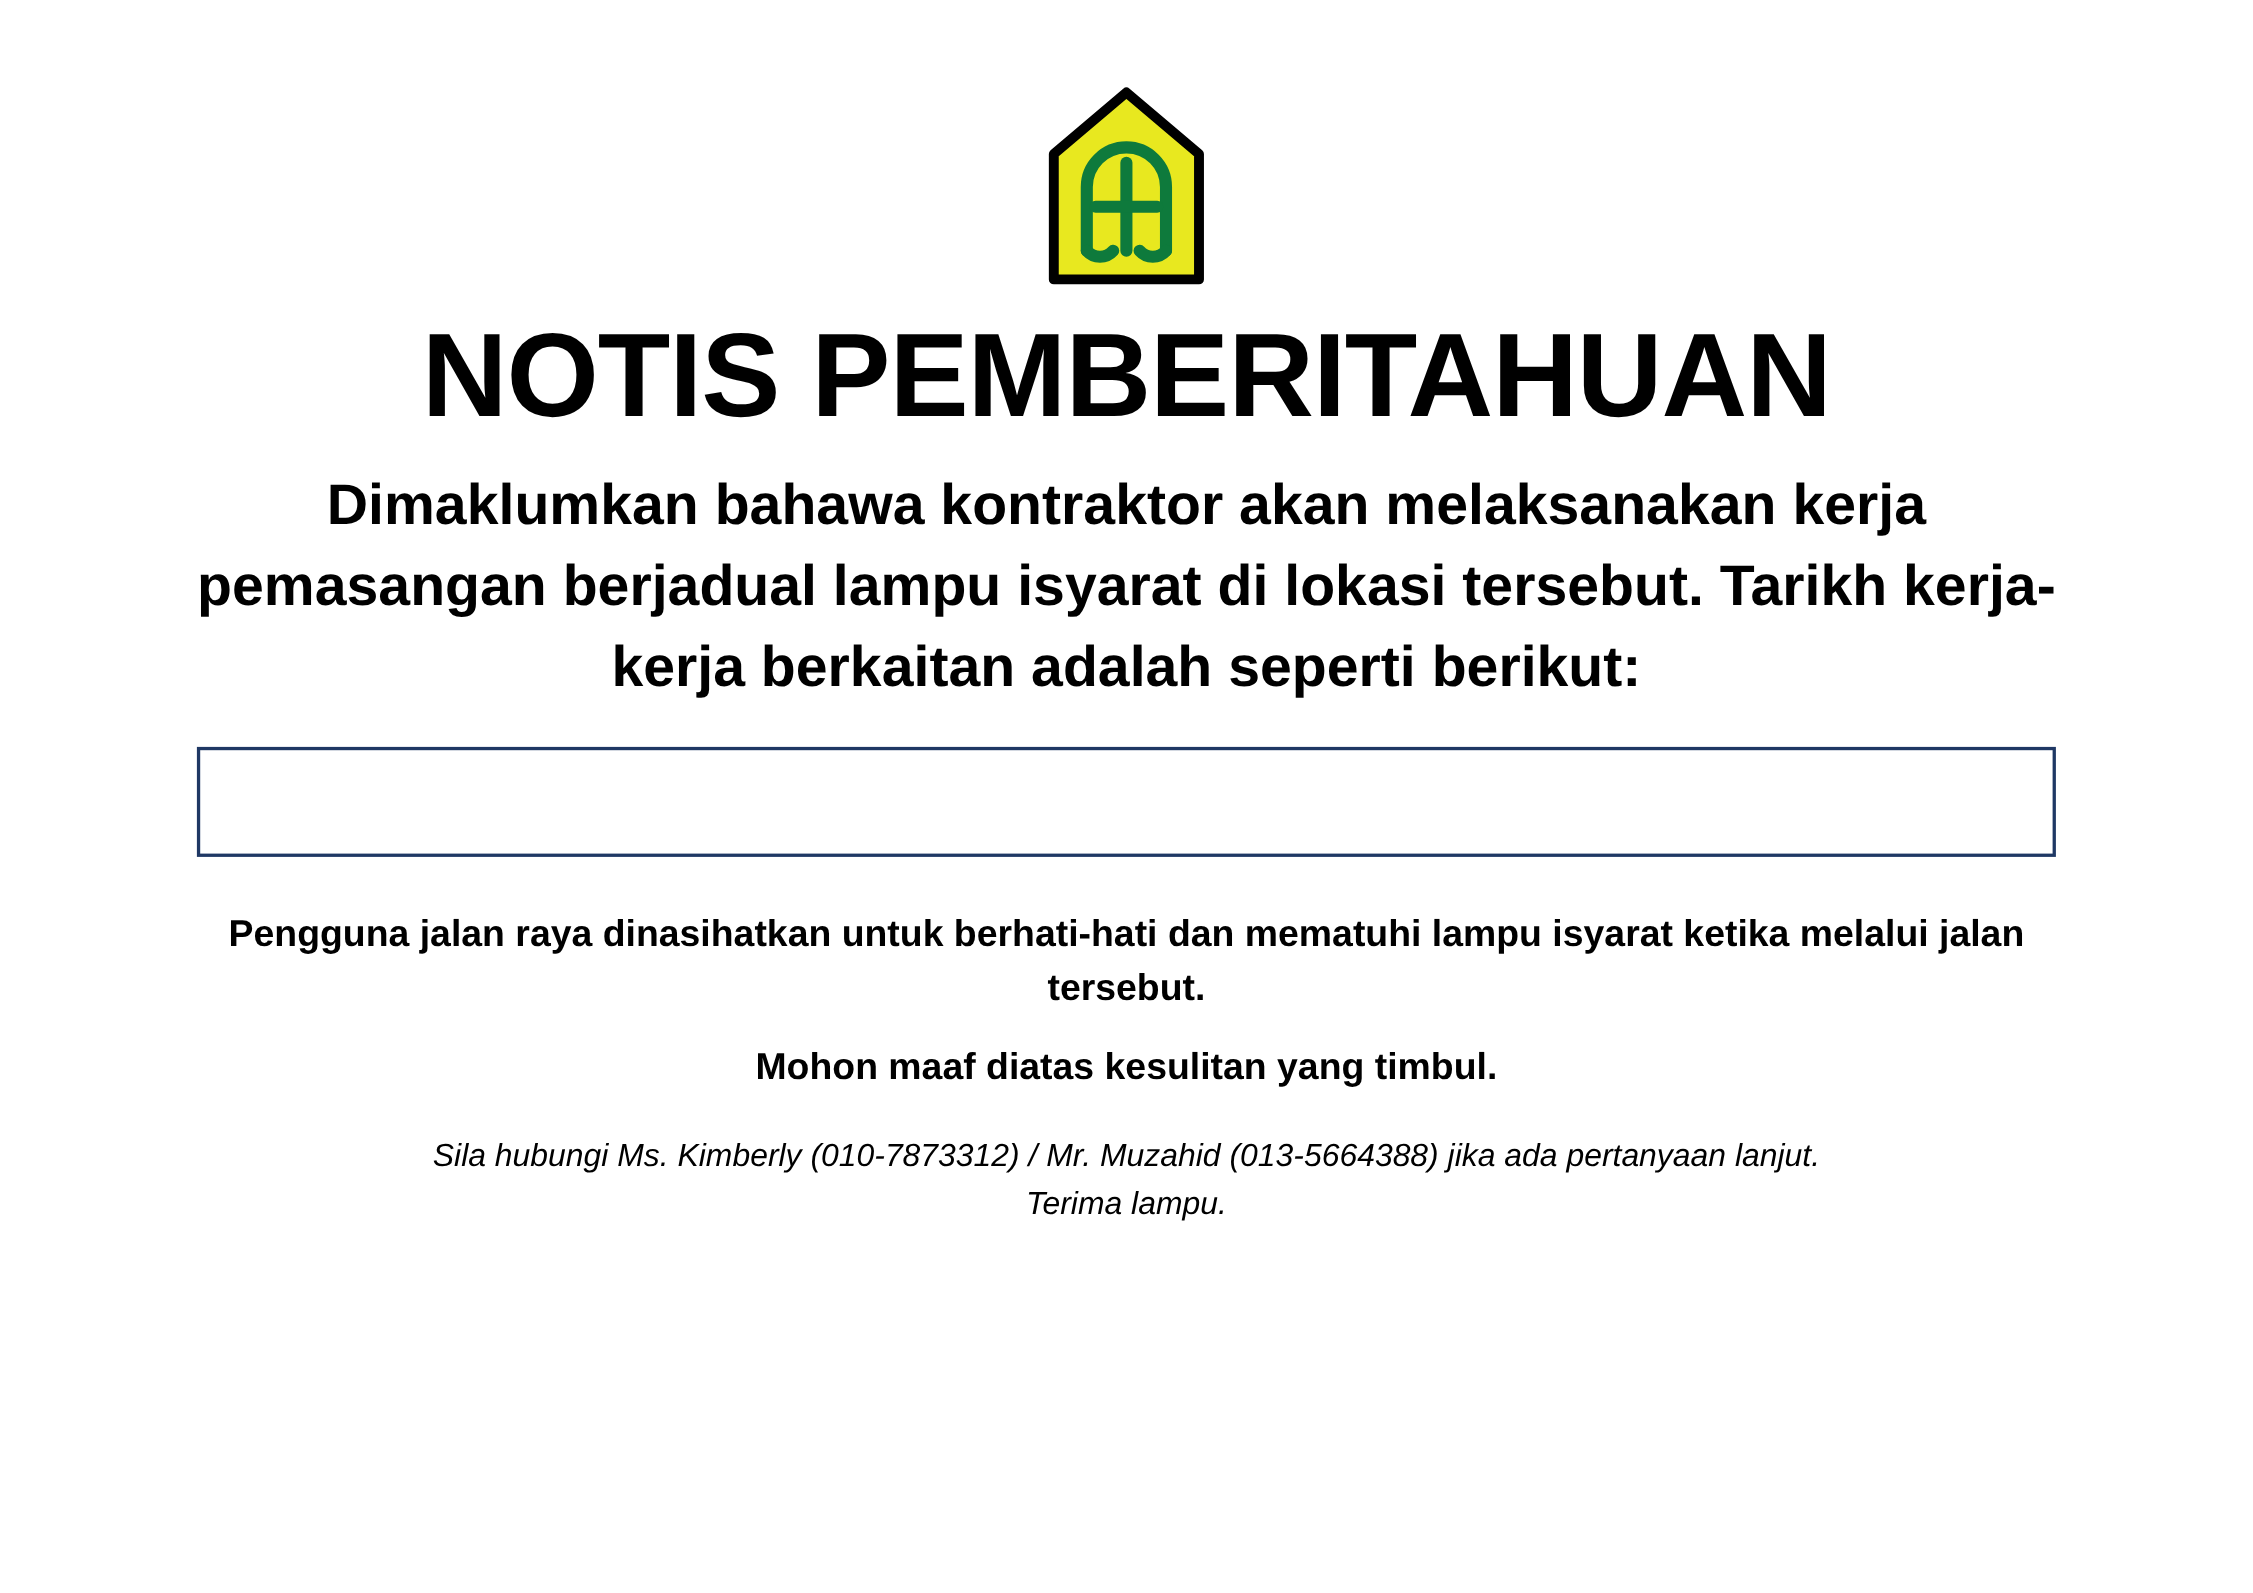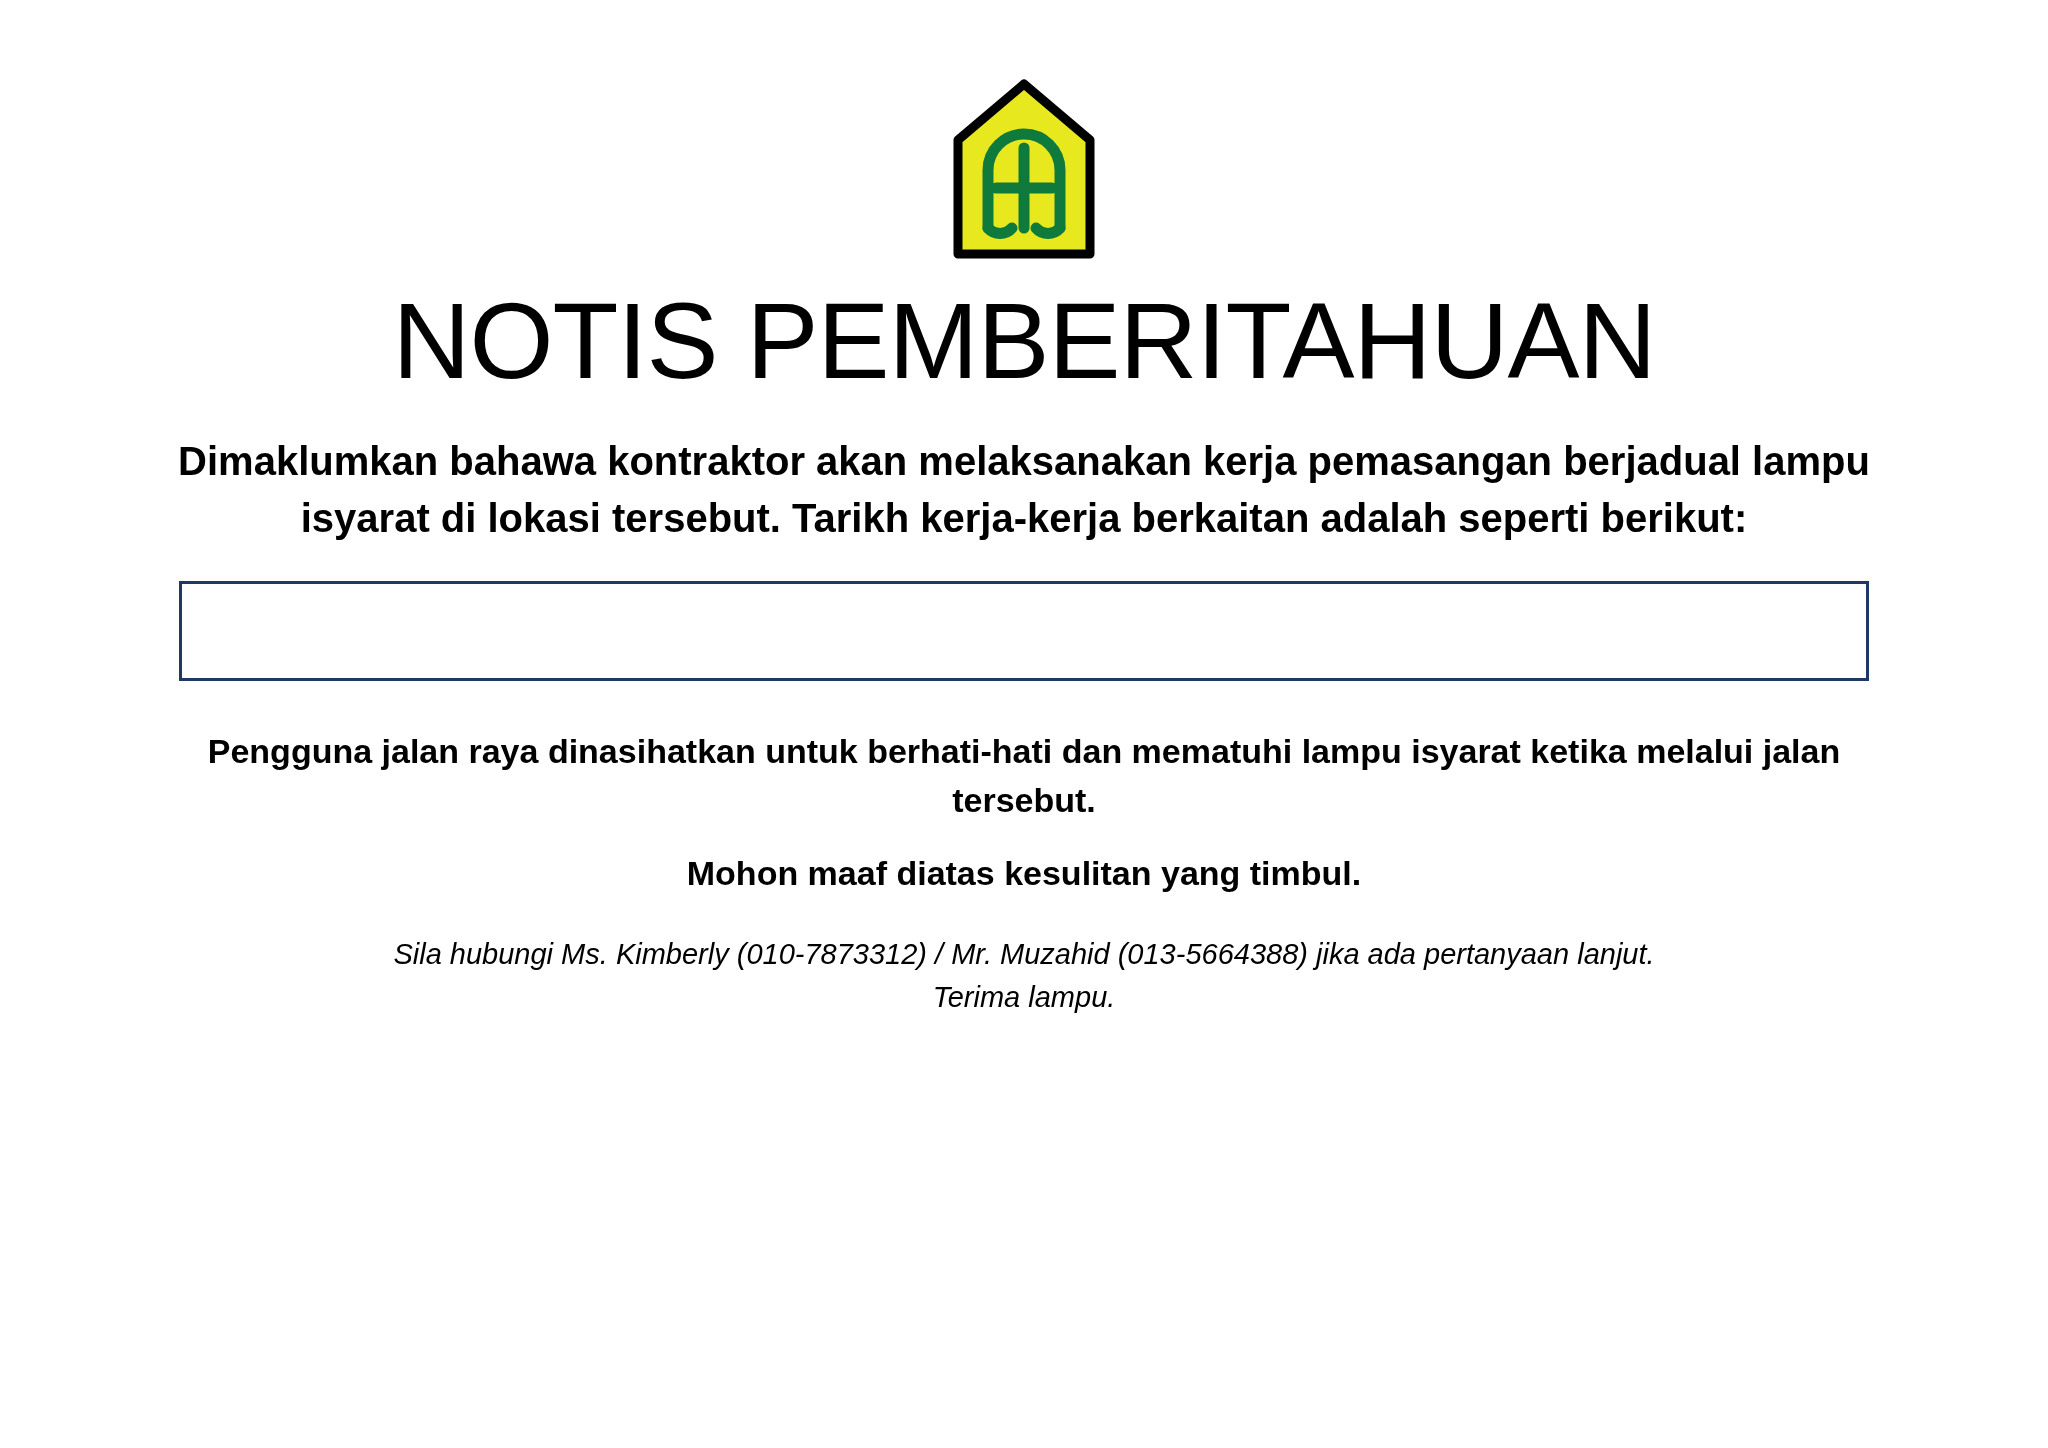--- a/index.html
+++ b/index.html
@@ -29,35 +29,35 @@
     margin-bottom: 10px;
     width: 160px;
     height: 190px;
     display: flex;
     align-items: center;
     justify-content: center;
   }
   
   .title {
     font-size: 108px;
-    font-weight: normal;
+    font-weight: bold;
     letter-spacing: -1px;
     line-height: 1.05;
     text-align: left;
     margin: 6px 0 26px 0;
     white-space: nowrap;
   }
   
   .intro {
-    font-size: 40px;
+    font-size: 52px;
     font-weight: bold;
     line-height: 1.42;
     text-align: center;
     max-width: 1700px;
-    margin: 10px 0 34px 0;
+    margin: 0 0 34px 0;
   }
   
   .detail-box {
     border: 3px solid #1f3864;
     width: 1690px;
     box-sizing: border-box;
     padding: 44px 40px 50px 40px;
     margin-bottom: 46px;
   }
   .detail-line {

